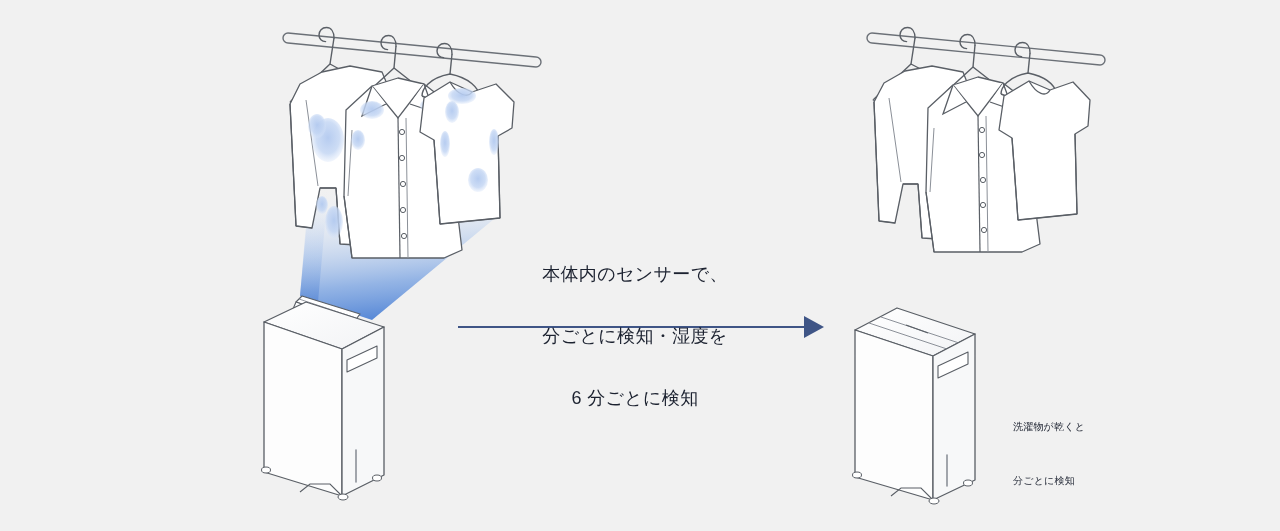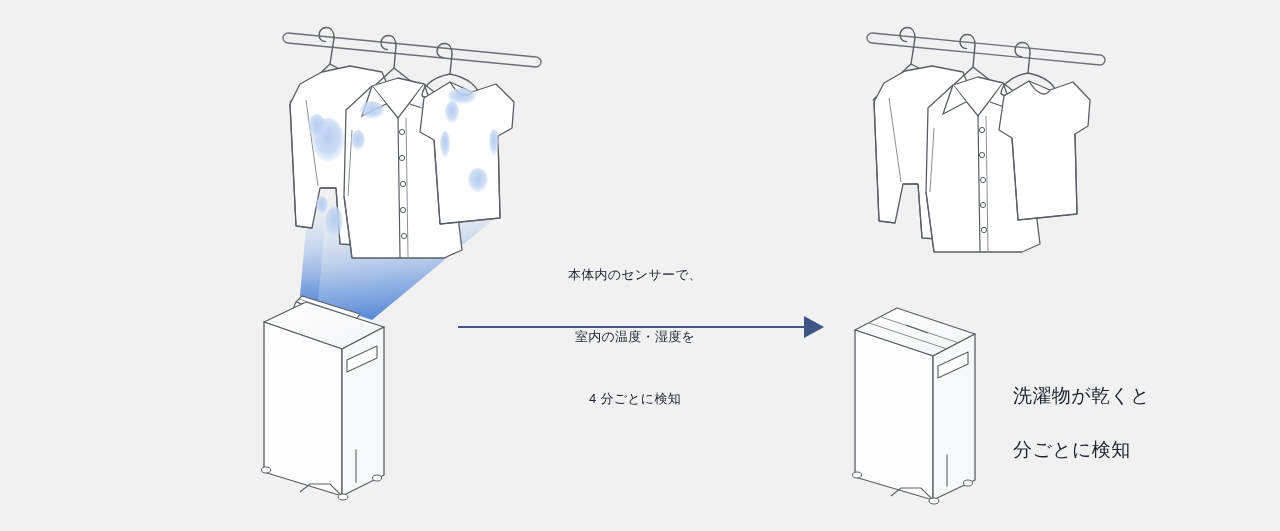--- a/index.html
+++ b/index.html
@@ -30,30 +30,30 @@
   .txt-block {
     position: absolute;
     color: #1c2230;
     letter-spacing: 0.02em;
   }
   #center-caption {
     left: 465px;
     top: 228px;
     width: 340px;
     text-align: center;
-    font-size: 13px;
+    font-size: 18px;
     line-height: 31px;
     white-space: pre-line;
   }
   #right-caption {
     left: 1013px;
-    top: 355px;
+    top: 386px;
     width: 220px;
     text-align: left;
-    font-size: 19px;
+    font-size: 10px;
     line-height: 27px;
     white-space: pre-line;
   }
   .cap-line { display: block; }
 </style>
 </head>
 <body style="background: rgb(241, 241, 241);">
 
 <div id="stage" style="background: rgb(241, 241, 241);">
 
@@ -312,22 +312,22 @@
         <path d="M933,500 L921,488 L901,488 L891,496" fill="none" stroke="#5a5f66" stroke-width="1.1"></path>
         <ellipse cx="934" cy="501" rx="5" ry="3" fill="#ffffff" stroke="#5a5f66" stroke-width="1"></ellipse>
         <ellipse cx="857" cy="475" rx="4.5" ry="3" fill="#ffffff" stroke="#5a5f66" stroke-width="1"></ellipse>
         <ellipse cx="968" cy="483" rx="4.5" ry="3" fill="#ffffff" stroke="#5a5f66" stroke-width="1"></ellipse>
       </g>
     </g>
   </svg>
 
   <div class="txt-block" id="center-caption" style="color: rgb(28, 34, 48);">
     <span class="cap-line">本体内のセンサーで、</span>
-    <span class="cap-line">室内の温度・湿度を</span>
-    <span class="cap-line">4 分ごとに検知</span>
+    <span class="cap-line">分ごとに検知・湿度を</span>
+    <span class="cap-line">6 分ごとに検知</span>
   </div>
 
   <div class="txt-block" id="right-caption" style="color: rgb(28, 34, 48);">
     <span class="cap-line">洗濯物が乾くと</span>
     <span class="cap-line">分ごとに検知</span>
   </div>
 
 </div>
 
 </body></html>

